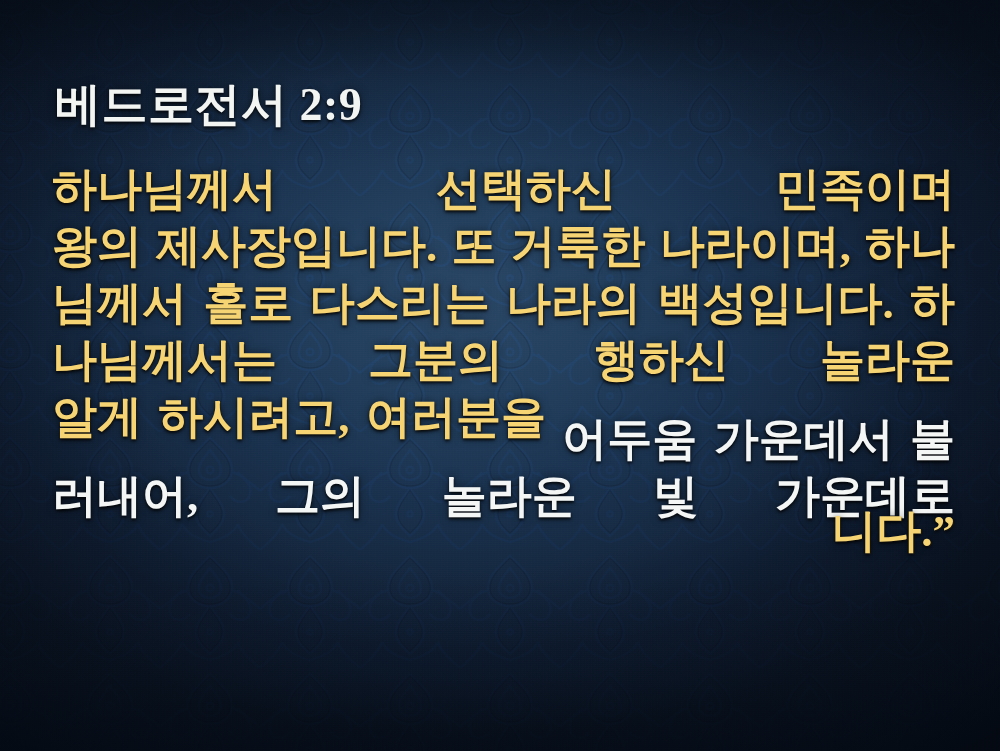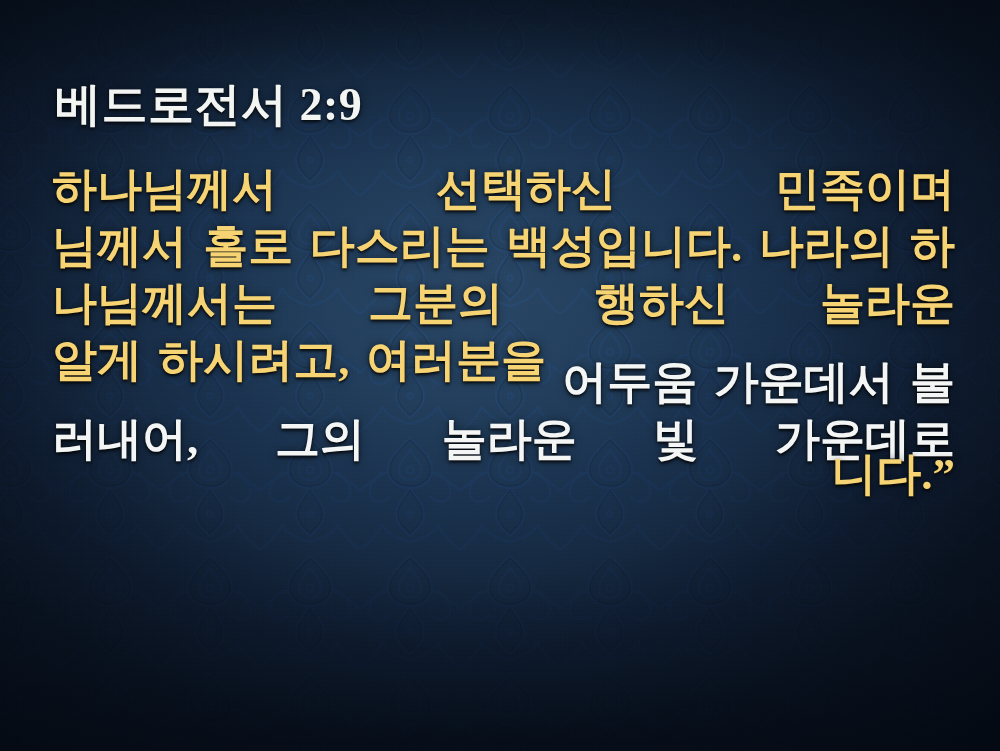--- a/index.html
+++ b/index.html
@@ -178,25 +178,33 @@
 
     <div id="slide-title">베드로전서 2:9</div>
 
     <div id="verse-body">
         <div class="verse-line justify">
           <span class="seg gold">하나님께서</span>
           <span class="seg gold">선택하신</span>
           <span class="seg gold">민족이며</span>
         </div>
         <div class="verse-line justify">
+          <span class="seg gold">왕의</span>
+          <span class="seg gold">제사장입니다.</span>
+          <span class="seg gold">또</span>
+          <span class="seg gold">거룩한</span>
+          <span class="seg gold">나라이며,</span>
+          <span class="seg gold">하나</span>
+        </div>
+        <div class="verse-line justify">
           <span class="seg gold">님께서</span>
           <span class="seg gold">홀로</span>
           <span class="seg gold">다스리는</span>
+          <span class="seg gold">나라의</span>
           <span class="seg gold">백성입니다.</span>
-          <span class="seg gold">나라의</span>
           <span class="seg gold">하</span>
         </div>
         <div class="verse-line justify">
           <span class="seg gold">나님께서는</span>
           <span class="seg gold">그분의</span>
           <span class="seg gold">행하신</span>
           <span class="seg gold">놀라운</span>
         </div>
         <div class="verse-line justify">
           <span class="seg gold">알게</span>

